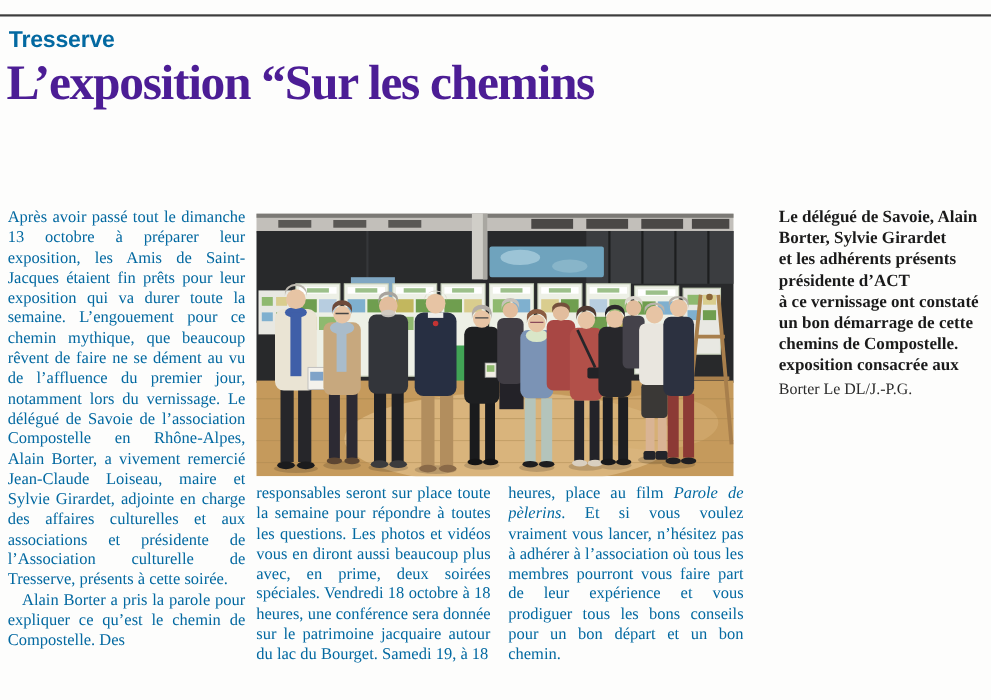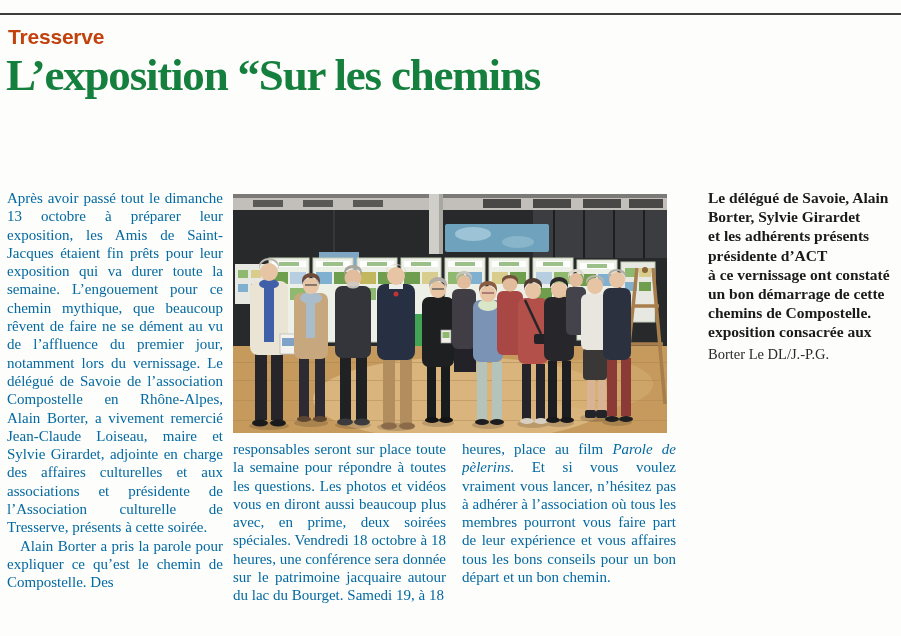--- a/index.html
+++ b/index.html
@@ -36,23 +36,23 @@
     font-weight:bold;font-size:15.5px;line-height:19.2px;color:#1a1a1a;text-align:left;
   }
   .caption .cap-line{display:block;}
   .credit{font-weight:normal;font-size:14.5px;margin-top:3px;color:#2a2a2a;}
 </style>
 </head>
 <body>
 
 <div class="top-rule" style="background: rgb(61, 61, 61);"></div>
 
-<div class="kicker" style="color: #c2410c;">Tresserve</div>
-
-<h1 class="headline" style="color: #15803d;">
+<div class="kicker" style="color: #0369a1;">Tresserve</div>
+
+<h1 class="headline" style="color: #4c1d95;">
   <span class="hl-line">L’exposition “Sur les chemins</span>
 </h1>
 
 <div class="col col1">
   <p>Après avoir passé tout le dimanche 13 octobre à préparer leur exposition, les Amis de Saint-Jacques étaient fin prêts pour leur exposition qui va durer toute la semaine. L’engouement pour ce chemin mythique, que beaucoup rêvent de faire ne se dément au vu de l’affluence du premier jour, notamment lors du vernissage. Le délégué de Savoie de l’association Compostelle en Rhône-Alpes, Alain Borter, a vivement remercié Jean-Claude Loiseau, maire et Sylvie Girardet, adjointe en charge des affaires culturelles et aux associations et présidente de l’Association culturelle de Tresserve, présents à cette soirée.</p>
   <p class="indent">Alain Borter a pris la parole pour expliquer ce qu’est le chemin de Compostelle. Des</p>
 </div>
 
 <figure class="photo">
   <svg viewBox="0 0 434 239" preserveAspectRatio="none">
@@ -318,21 +318,21 @@
       <path d="M375,86 A9,9 0 0 1 393,86 L393,81 A9,6 0 0 0 375,81 Z" fill="#b5afa7"></path>
     </g>
   </svg>
 </figure>
 
 <div class="col col2">
   <p>responsables seront sur place toute la semaine pour répondre à toutes les questions. Les photos et vidéos vous en diront aussi beaucoup plus avec, en prime, deux soirées spéciales. Vendredi 18 octobre à 18 heures, une conférence sera donnée sur le patrimoine jacquaire autour du lac du Bourget. Samedi 19, à 18</p>
 </div>
 
 <div class="col col3">
-  <p><span>heures, place au film </span><span class="film-title">Parole de pèlerins</span><span>. Et si vous voulez vraiment vous lancer, n’hésitez pas à adhérer à l’association où tous les membres pourront vous faire part de leur expérience et vous affaires tous les bons conseils pour un bon départ et un bon chemin.</span></p>
+  <p><span>heures, place au film </span><span class="film-title">Parole de pèlerins</span><span>. Et si vous voulez vraiment vous lancer, n’hésitez pas à adhérer à l’association où tous les membres pourront vous faire part de leur expérience et vous prodiguer tous les bons conseils pour un bon départ et un bon chemin.</span></p>
 </div>
 
 <div class="caption">
   <span class="cap-line">Le délégué de Savoie, Alain</span>
   <span class="cap-line">Borter, Sylvie Girardet</span>
   <span class="cap-line">et les adhérents présents</span>
   <span class="cap-line">présidente d’ACT</span>
   <span class="cap-line">à ce vernissage ont constaté</span>
   <span class="cap-line">un bon démarrage de cette</span>
   <span class="cap-line">chemins de Compostelle.</span>

